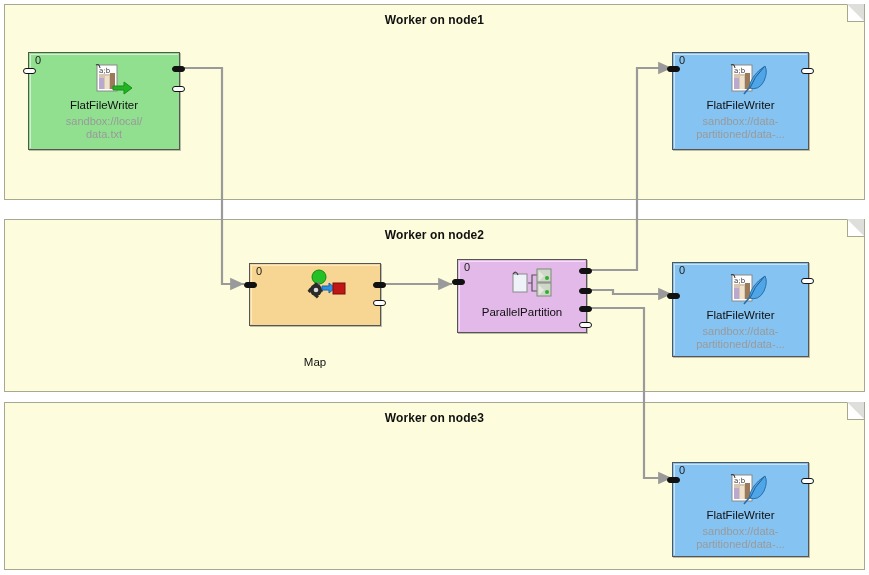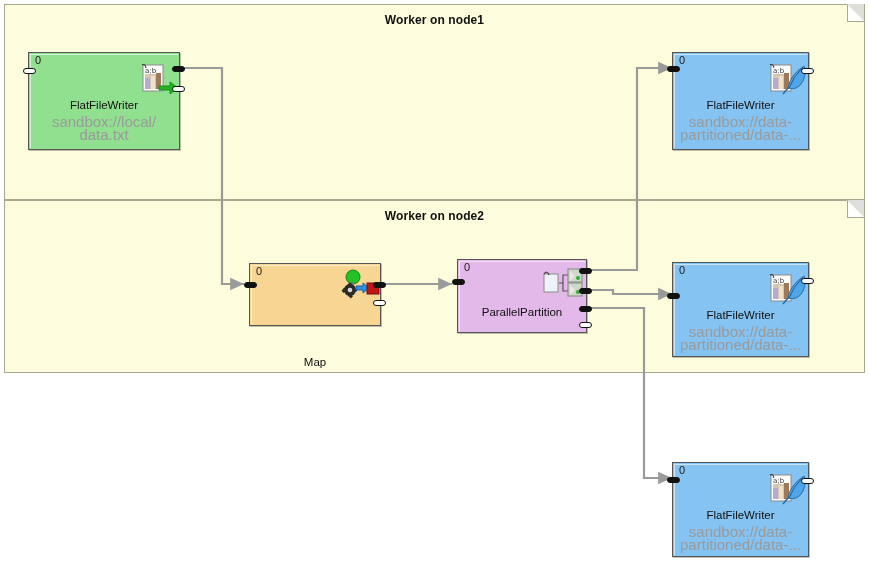--- a/index.html
+++ b/index.html
@@ -83,37 +83,37 @@
     top: 1px; left: 6px;
     font-size: 11px;
     color: #202020;
   }
   .node-icon {
     position: absolute;
     top: 10px; left: 17px; right: 0;
     height: 34px;
     display: flex;
     align-items: center;
-    justify-content: flex-end;
+    justify-content: center;
     text-decoration: underline;
   }
   .node-label {
     position: absolute;
     left: 0; right: 0;
     top: 46px;
     text-align: center;
     font-size: 11.5px;
     color: #101010;
   }
   .node-sub {
     position: absolute;
     left: 2px; right: 2px;
     top: 62px;
     text-align: center;
-    font-size: 15px;
+    font-size: 11px;
     line-height: 13px;
     color: #9a9a9a;
     white-space: pre-line;
   }
   .node-label.mid { top: 48px; margin-top: 44px; }
 
   
   .port {
     position: absolute;
     width: 13px; height: 6px;
@@ -135,25 +135,29 @@
 </head>
 <body>
 
 <div id="canvas">
 
   <div class="worker" style="left:4px; top:4px; width:861px; height:196px;">
     <div class="worker-title">Worker on node1</div>
     <div class="fold"></div>
   </div>
 
-  <div class="worker" style="left:4px; top:200px; width:861px; height:173px;">
+  <div class="worker" style="left:4px; top:219px; width:861px; height:173px;">
     <div class="worker-title">Worker on node2</div>
     <div class="fold"></div>
   </div>
 
+  <div class="worker" style="left:4px; top:402px; width:861px; height:168px;">
+    <div class="worker-title">Worker on node3</div>
+    <div class="fold"></div>
+  </div>
 
   <svg class="edges" viewBox="0 0 869 575" width="869" height="575">
     <defs>
       <marker id="arrow" viewBox="0 0 10 10" refX="9" refY="5" markerWidth="7" markerHeight="7" orient="auto-start-reverse">
         <path d="M 0 1 L 9 5 L 0 9 z" fill="#9a9a9a"></path>
       </marker>
     </defs>
     <g fill="none" stroke="#9a9a9a" stroke-width="2.2">
 
       <path d="M 180 68 L 222 68 L 222 284 L 244 284" marker-end="url(#arrow)"></path>

